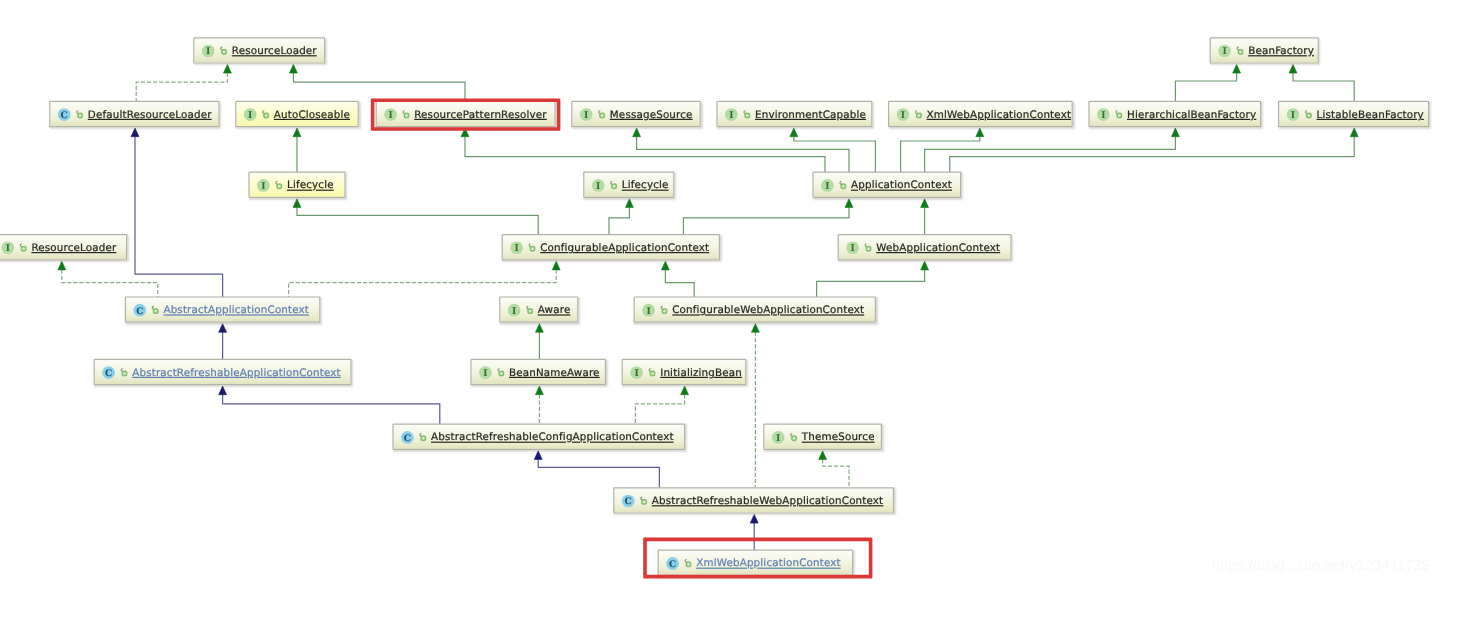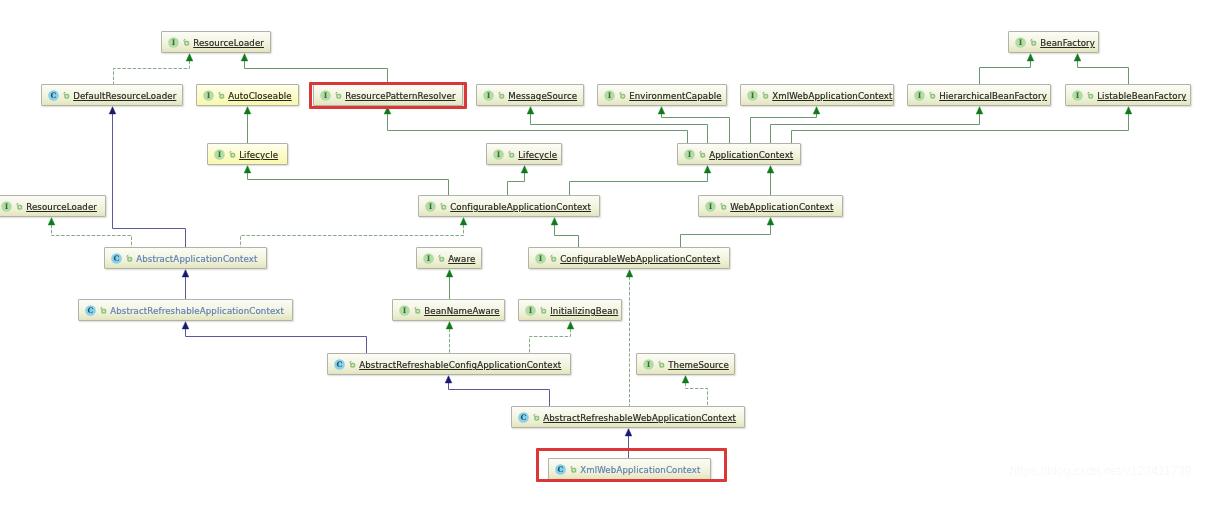--- a/index.html
+++ b/index.html
@@ -14,21 +14,21 @@
   .node.iface,.node.class{
         background:linear-gradient(180deg,#fbfcf6 0%,#f6f7e8 35%,#eef0d5 70%,#e2e4c0 100%);}
   .node.jdk{background:linear-gradient(180deg,#fefeee 0%,#fcfcce 45%,#f8f8ad 100%);}
   .ico{flex:none;display:block;}
   .ico1{margin-left:6.2px;}
   .ico2{margin-left:2.8px;margin-right:3.2px;}
   .lbl{font-size:8.6px;-webkit-font-smoothing:antialiased;line-height:10px;letter-spacing:.14px;font-weight:500;position:relative;top:1px;}
   .t-dark.lbl{-webkit-text-stroke:.18px #262622;}
   .t-blue.lbl{-webkit-text-stroke:.18px #5e7fb4;}
   .t-dark{color:#262622;text-decoration:underline;}
-  .t-blue{color:#5e7fb4;}
+  .t-blue{color:#5e7fb4;text-decoration:underline;}
   .hl{position:absolute;border:3px solid #da3736;box-sizing:border-box;border-radius:1px;}
   .wm{position:absolute;color:#f8f8f8;font-size:12.4px;white-space:nowrap;
       font-family:"Liberation Sans",sans-serif;}
 </style>
 </head>
 <body>
 
 <div id="stage">
   <svg id="edgeLayer" viewBox="0 0 1217 529">
       <g>

